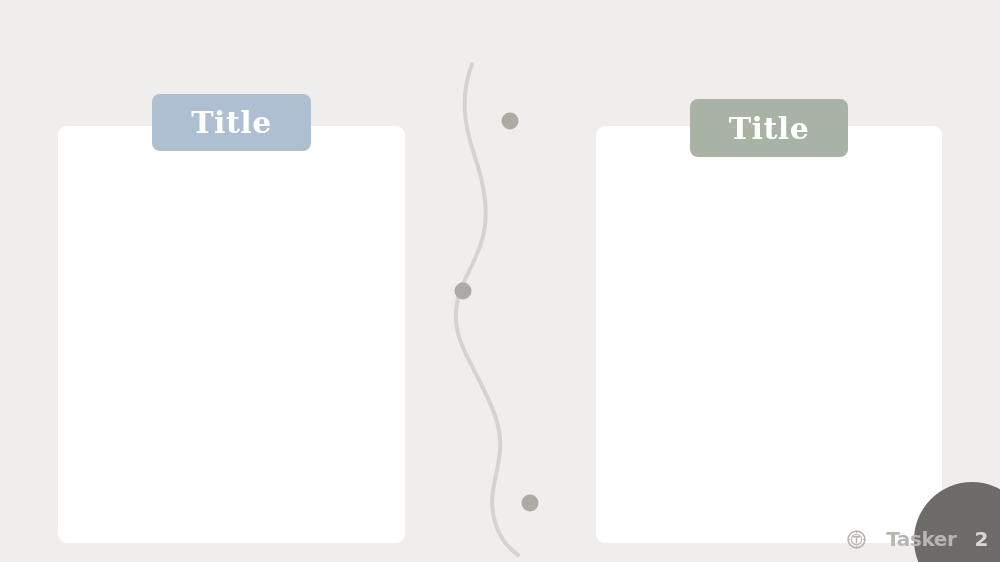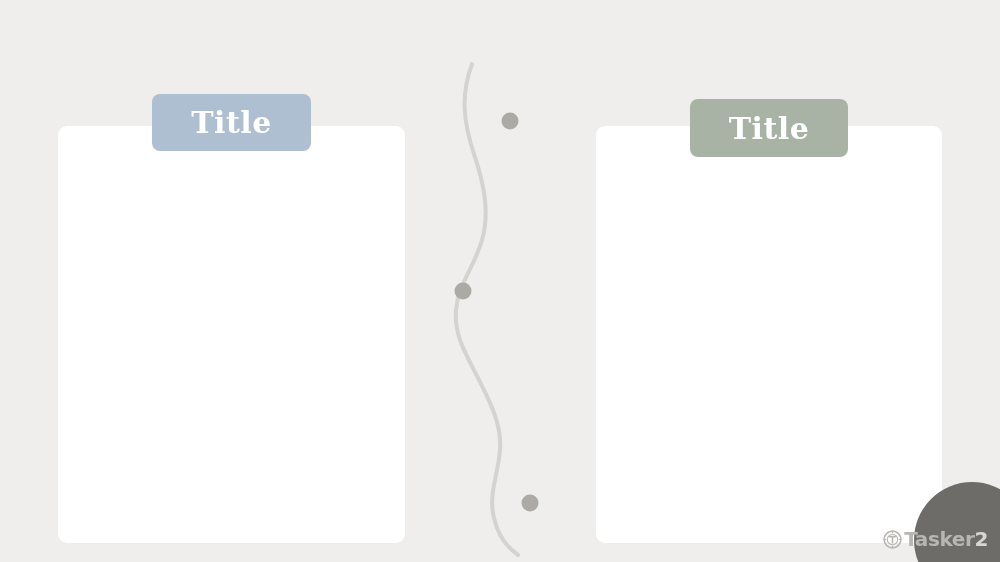--- a/index.html
+++ b/index.html
@@ -150,21 +150,21 @@
     background: #6e6c69;
     z-index: 4;
   }
 
   .brand {
     position: absolute;
     right: 12px;
     bottom: 13px;
     display: flex;
     align-items: center;
-    gap: 2px;
+    gap: 20px;
     z-index: 6;
     user-select: none;
   }
   .brand-icon {
     width: 19px;
     height: 19px;
     flex: 0 0 19px;
     position: relative;
   }
   .brand-name {

